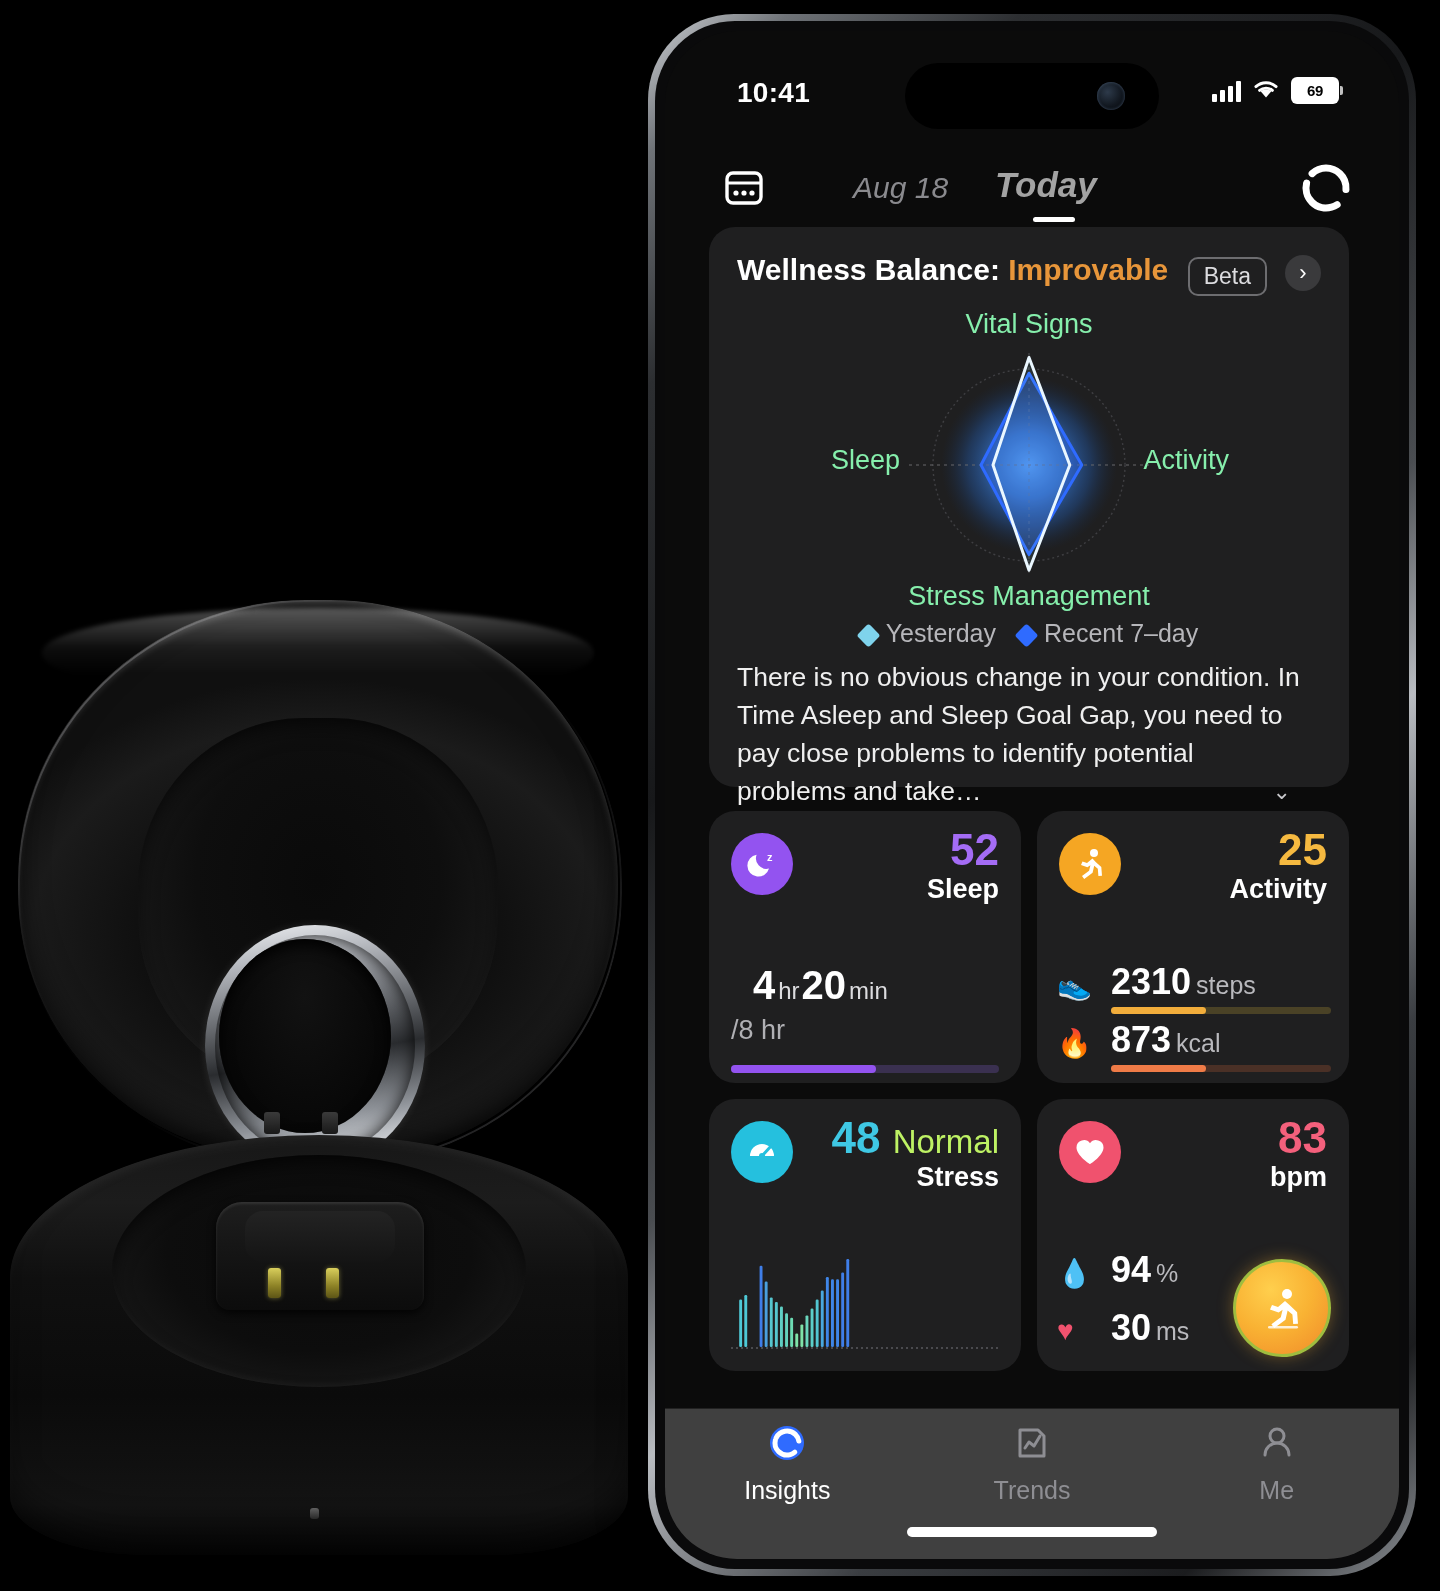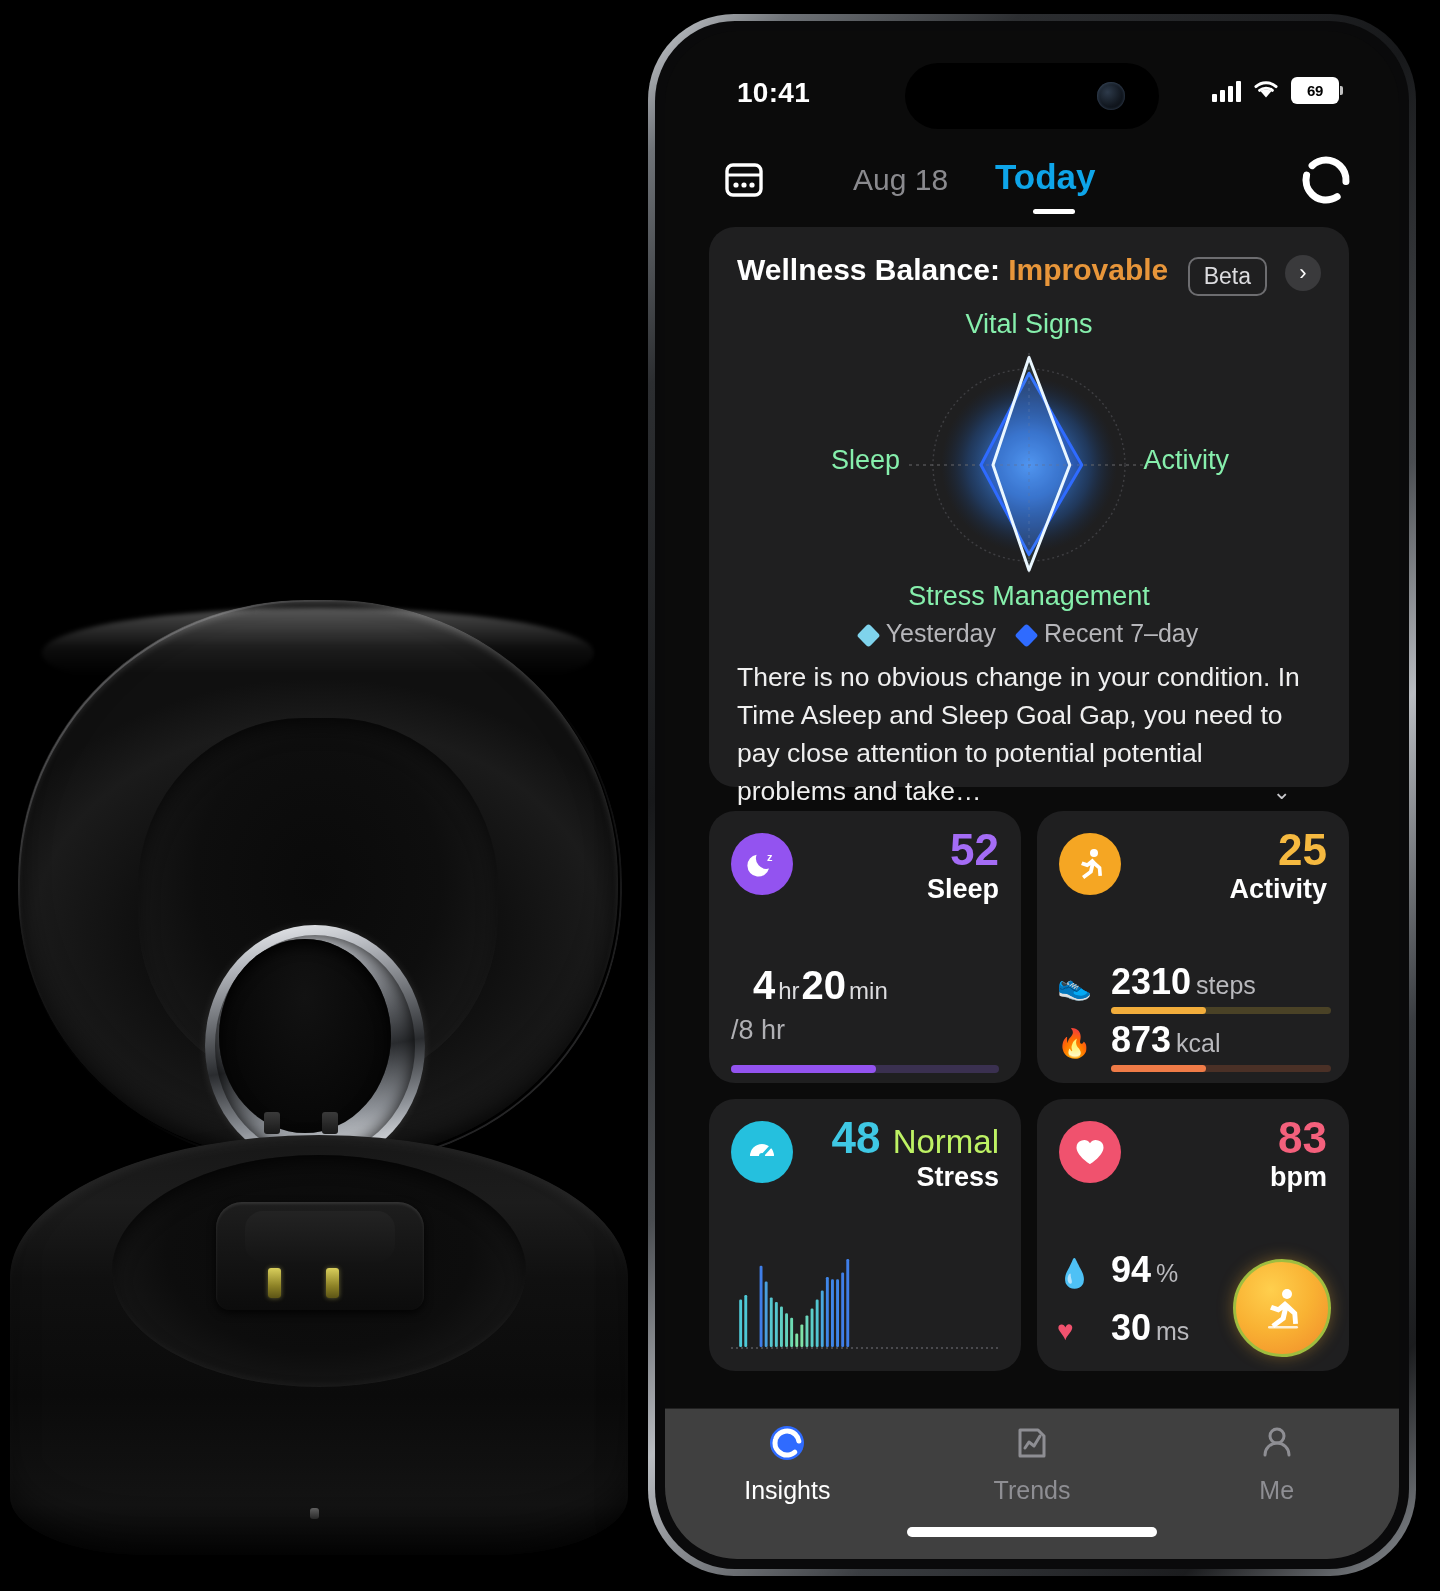--- a/index.html
+++ b/index.html
@@ -117,25 +117,25 @@
   .bars{display:flex;align-items:flex-end;gap:3px;height:22px;}
   .bars i{display:block;width:5px;background:#fff;border-radius:1px;}
   .bars i:nth-child(1){height:8px;} .bars i:nth-child(2){height:12px;}
   .bars i:nth-child(3){height:16px;} .bars i:nth-child(4){height:21px;}
   .batt{position:relative;width:44px;height:23px;border-radius:6px;border:2px solid rgba(255,255,255,.95);
         background:#fff;display:flex;align-items:center;justify-content:center;}
   .batt span{color:#000;font-size:15px;font-weight:700;letter-spacing:-.4px;}
   .batt:after{content:"";position:absolute;right:-6px;top:7px;width:3px;height:9px;border-radius:0 2px 2px 0;background:rgba(255,255,255,.75);}
 
   
-  .navbar{position:absolute;left:0;top:116px;width:100%;height:78px;}
+  .navbar{position:absolute;left:0;top:124px;width:100%;height:78px;font-style:italic;}
   .nav-cal{position:absolute;left:56px;top:10px;width:46px;height:46px;}
   .nav-logo{position:absolute;right:48px;top:8px;width:50px;height:50px;}
   .nav-date{position:absolute;left:188px;top:16px;color:#8a8a8e;font-size:30px;font-weight:500;}
-  .nav-today{position:absolute;left:330px;top:10px;color:#0ea5e9;font-size:35px;font-weight:600;text-align:center;}
+  .nav-today{position:absolute;left:330px;top:10px;color:#a3a3a3;font-size:35px;font-weight:600;text-align:center;}
   .nav-underline{position:absolute;left:368px;top:62px;width:42px;height:5px;border-radius:3px;background:#fff;}
 
   
   .content{position:absolute;left:0;top:196px;right:0;bottom:0;}
 
   .card{background:#1f1f20;border-radius:26px;}
 
   .wellness{position:absolute;left:44px;top:0;width:640px;height:560px;}
   .wb-title{position:absolute;left:28px;top:26px;font-size:30px;font-weight:600;color:#fff;}
   .wb-title em{font-style:normal;color:#e8963a;}
@@ -312,21 +312,21 @@
         <div class="legend">
           <div>
             <span class="di" style="background: rgb(127, 211, 236);"></span><span>Yesterday</span>
           </div>
           <div>
             <span class="di" style="background: rgb(47, 107, 255);"></span><span>Recent 7–day</span>
           </div>
         </div>
 
         <div class="wb-desc">
-          <span>There is no obvious change in your condition. In Time Asleep and Sleep Goal Gap, you need to pay close attention to potential potential problems and take…</span>
+          <span>There is no obvious change in your condition. In Time Asleep and Sleep Goal Gap, you need to pay close problems to identify potential problems and take…</span>
           <span class="wb-caret">⌄</span>
         </div>
       </div>
 
       <div class="grid">
 
         <div class="row">
 
           <div class="mcard">
             <div class="mc-icon" id="sleep-icon" style="background: rgb(147, 83, 240);">

